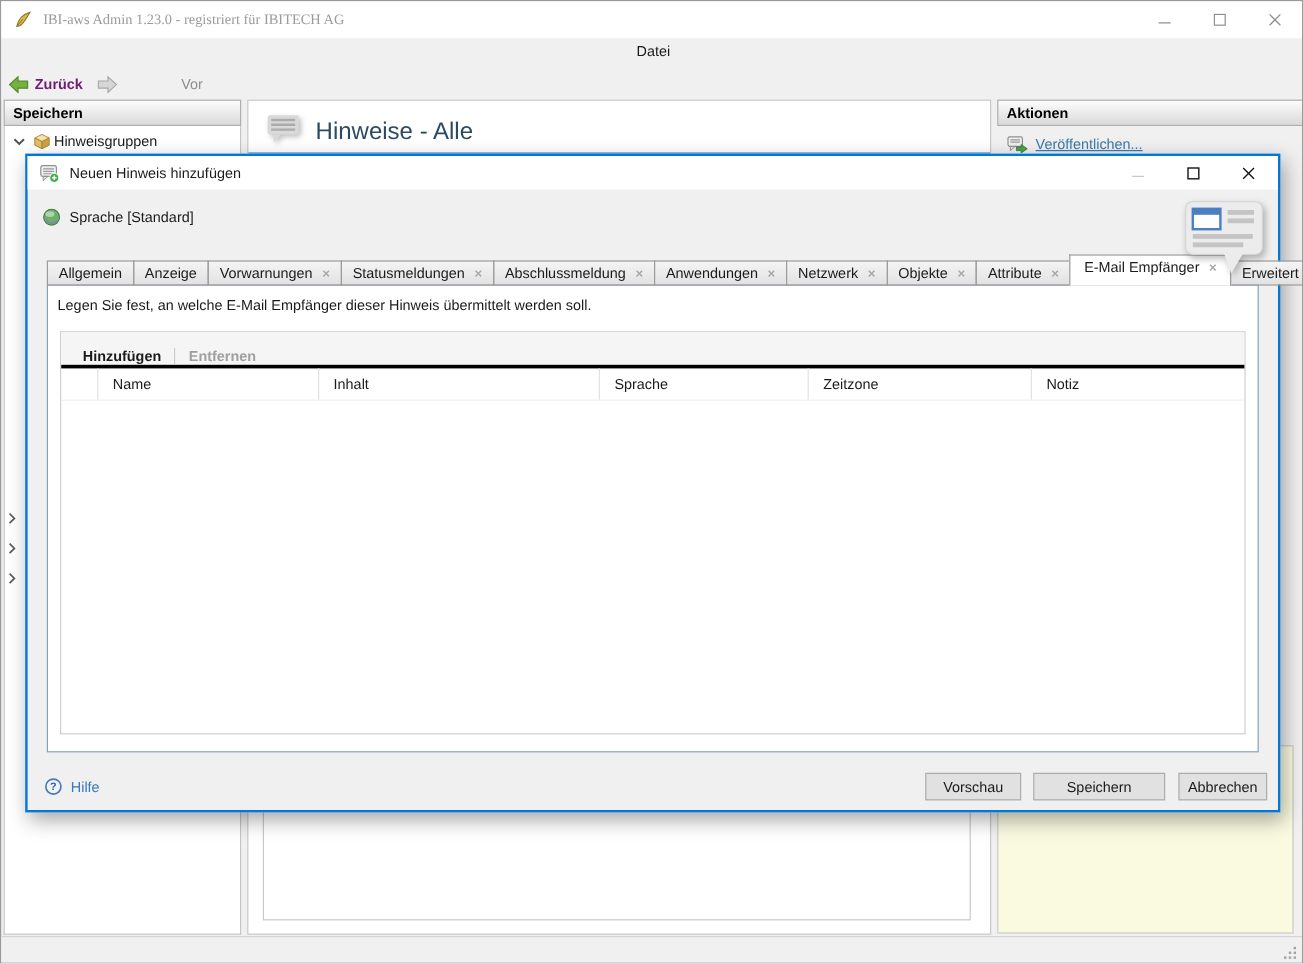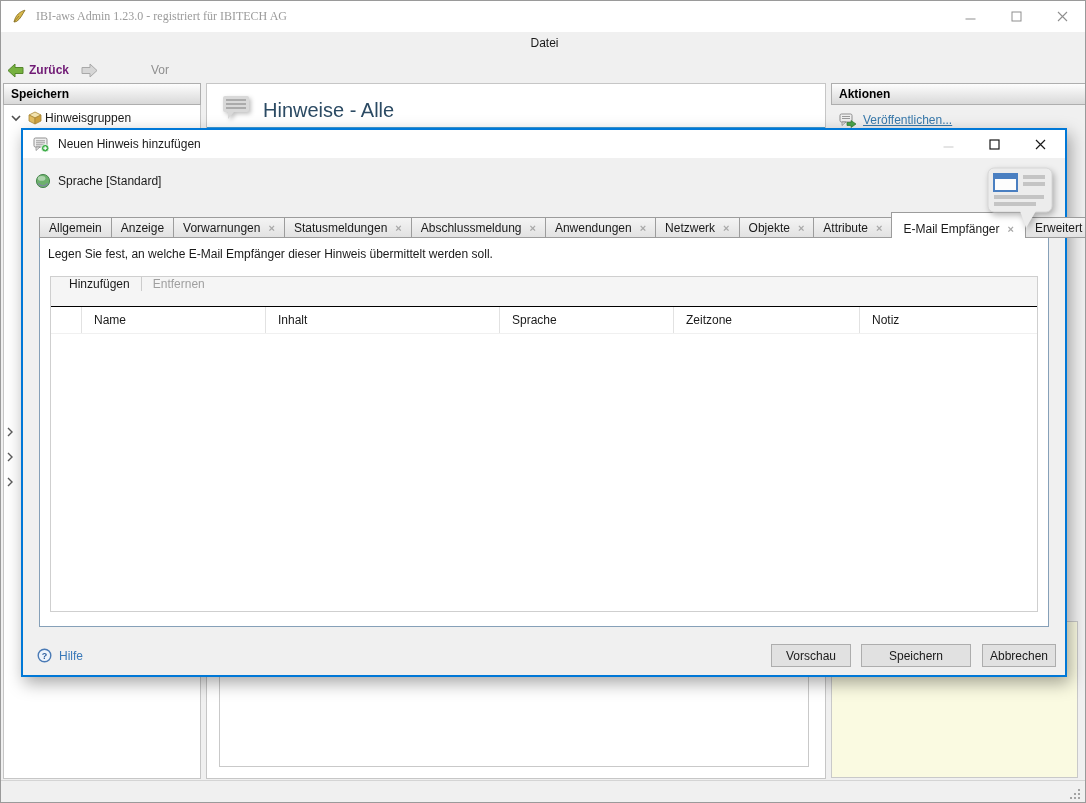--- a/index.html
+++ b/index.html
@@ -73,31 +73,31 @@
   .dlg-controls .win-btn{ height:28px; }
   .dlg-lang{ position:absolute; left:12px; top:40px; height:22px; display:flex; align-items:center; gap:7px; }
   .watermark{ position:absolute; left:963px; top:36px; z-index:4;
               filter:drop-shadow(2px 3px 3px rgba(0,0,0,.28)); }
 
   .tabstrip{ position:absolute; left:16px; top:82px; height:26px; display:flex;
              align-items:flex-end; z-index:3; }
   .tab{ height:21px; line-height:20px; padding:0 9px; background:linear-gradient(#f4f4f4,#e2e2e2);
         border:1px solid #9c9c9c; margin-left:-1px; white-space:nowrap; }
   .tab:first-child{ margin-left:0; }
-  .tab.active{ height:26px; line-height:32px; background:#ffffff; border-bottom:none;
+  .tab.active{ height:26px; line-height:20px; background:#ffffff; border-bottom:none;
                position:relative; z-index:3; padding:0 11px; }
   .tab-close{ color:#a8a8a8; font-weight:bold; font-size:11px; margin-left:8px; }
 
   .dlg-panel{ position:absolute; left:16px; top:107px; width:1010px; height:390px;
               background:#ffffff; border:1px solid #86a0b8; z-index:2; }
   .dlg-desc{ position:absolute; left:8px; top:9px; color:#1a1a1a; }
   .dlg-table{ position:absolute; left:10px; top:38px; width:988px; height:336px;
               border:1px solid #cfcfcf; background:#ffffff; }
-  .dlg-table-toolbar{ height:30px; background:#f5f5f5; border-bottom:1px solid #000000;
-                      display:flex; align-items:flex-start; padding-left:18px; }
+  .dlg-table-toolbar{ height:30px; background:#f5f5f5; border-bottom:3px solid #000000;
+                      display:flex; align-items:flex-end; padding-left:18px;font-weight:bold; }
   .tb-sep{ width:1px; height:14px; background:#cccccc; margin:0 11px; }
   .tb-disabled{ color:#9f9f9f; }
   .dlg-thead{ height:27px; display:flex; border-bottom:1px solid #f0f0f0; }
   .th{ display:flex; align-items:center; padding-left:12px; border-left:1px solid #e2e2e2; }
   .th-sel{ width:30px; border-left:none; }
   .th:nth-child(2){ width:184px; }
   .th:nth-child(3){ width:234px; }
   .th:nth-child(4){ width:174px; }
   .th:nth-child(5){ width:186px; }
   .th:nth-child(6){ flex:1; }

